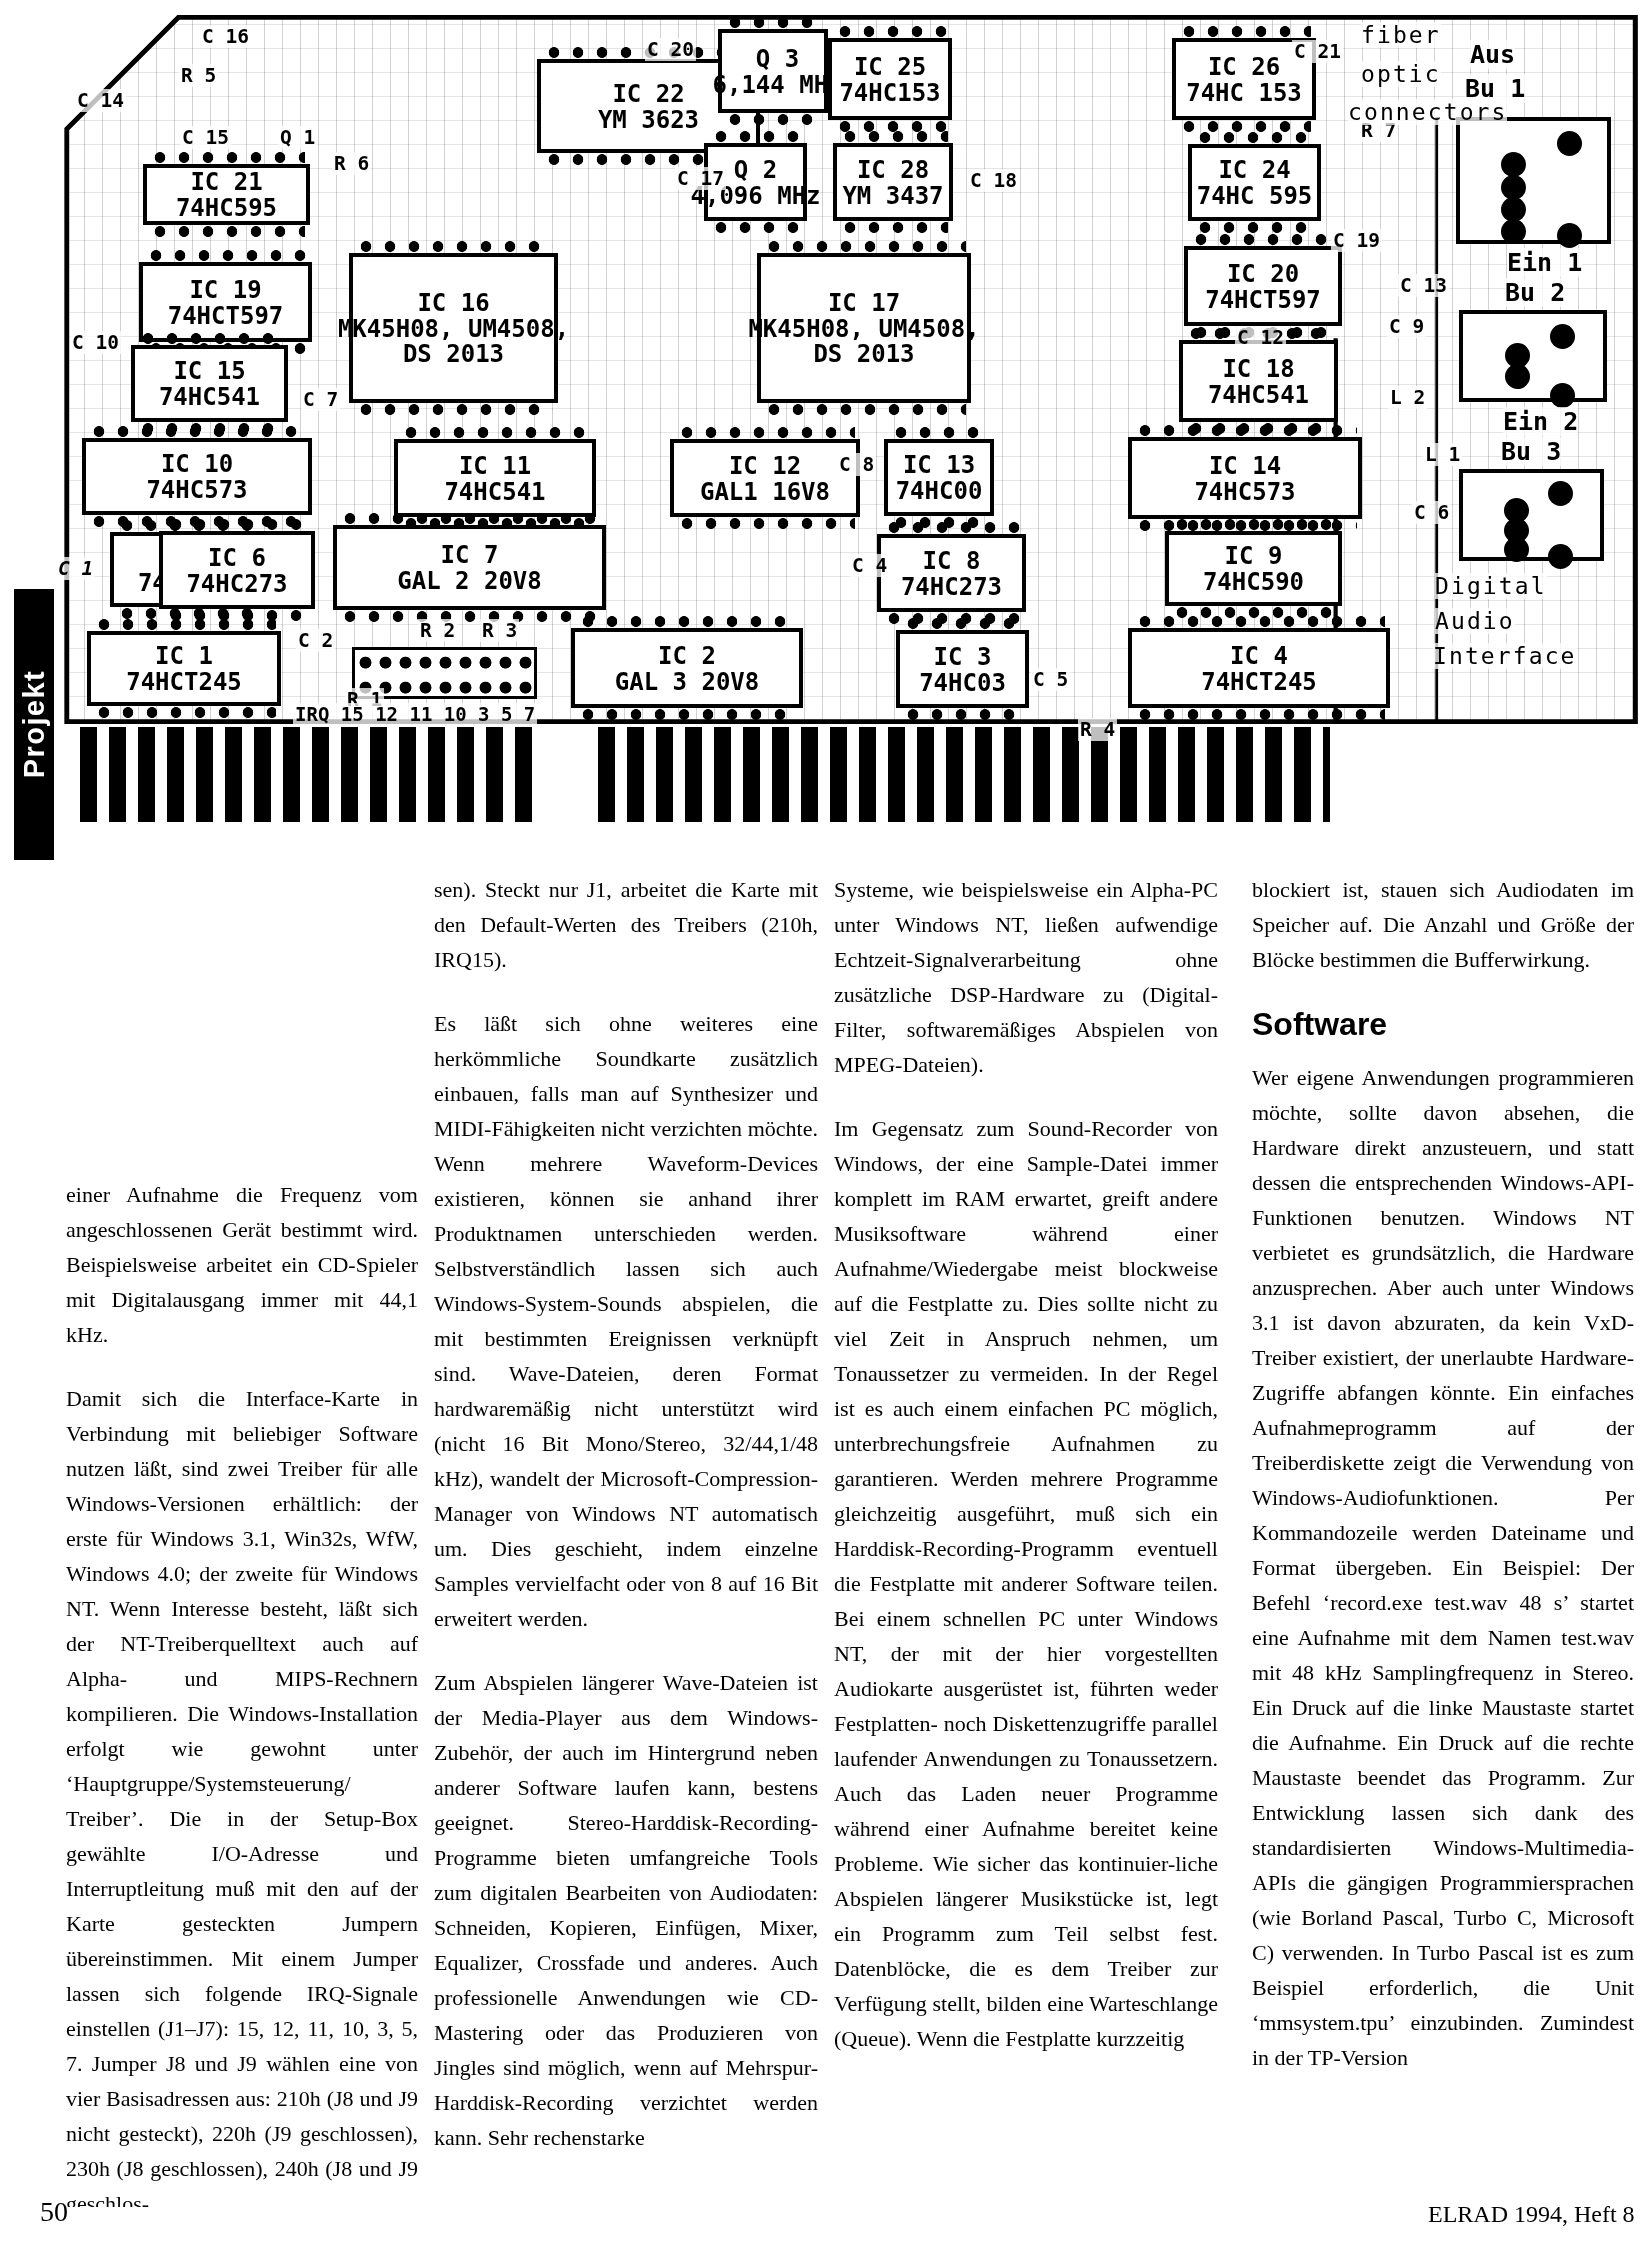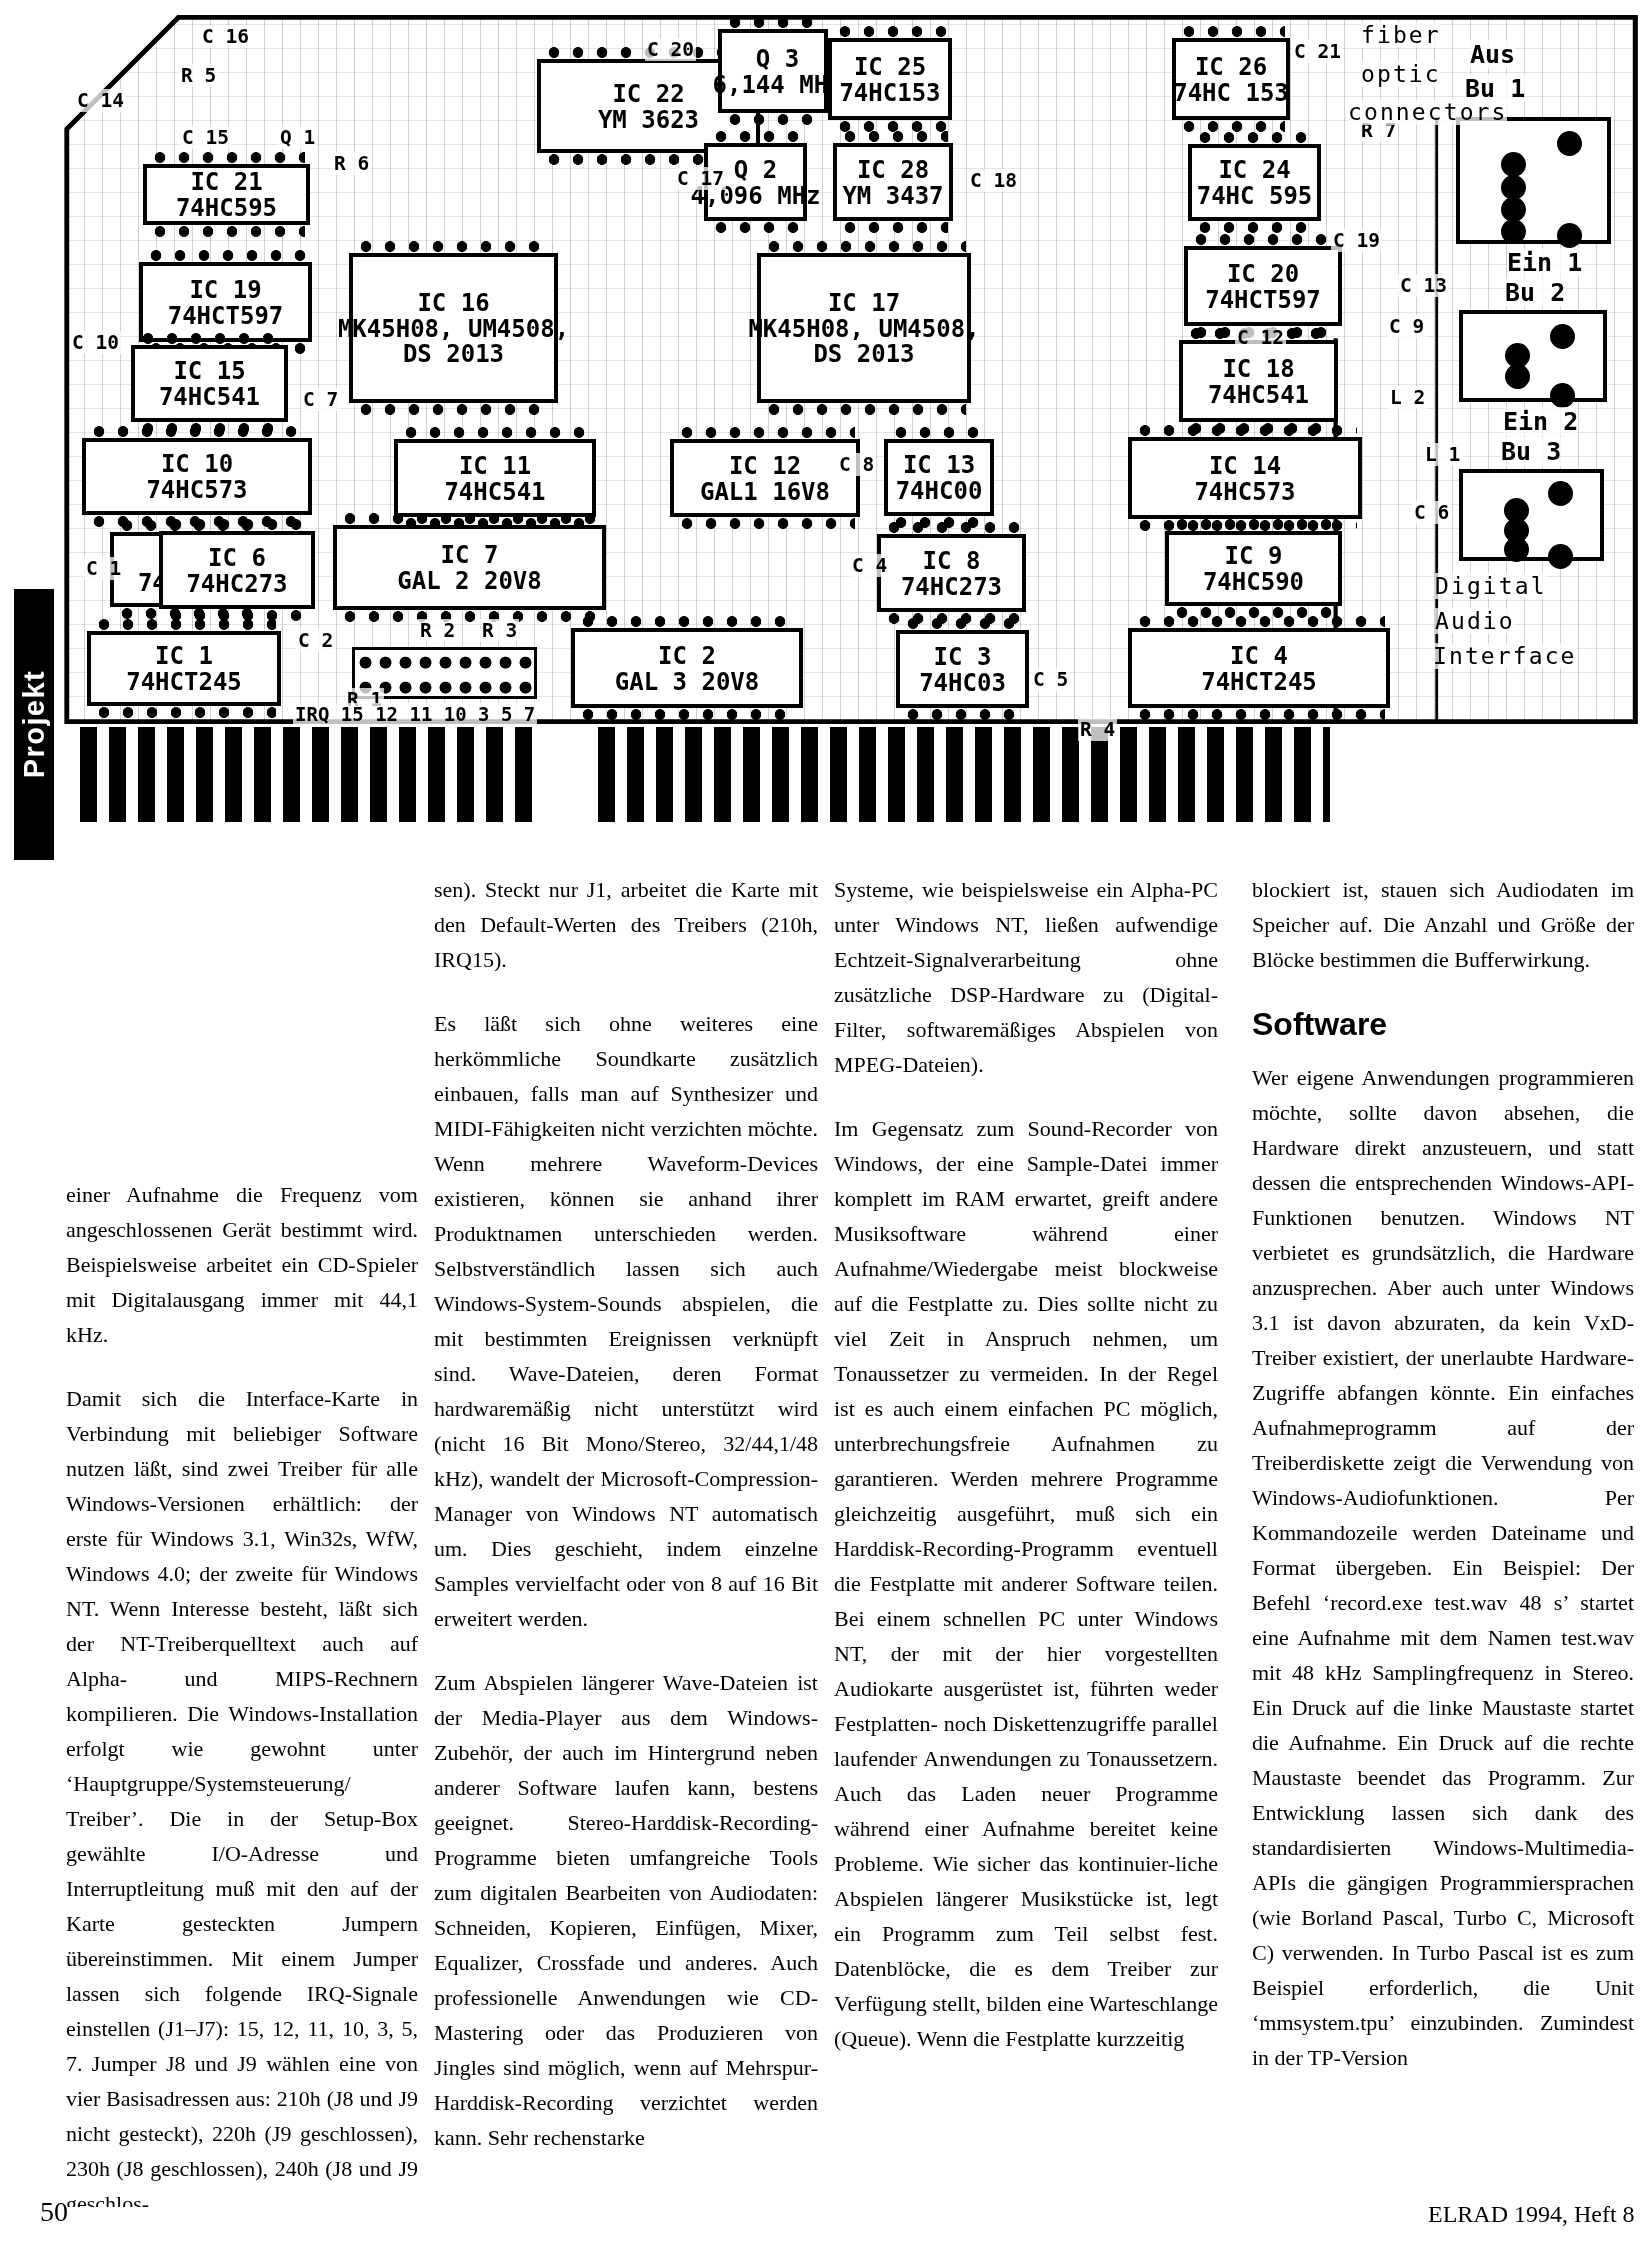--- a/index.html
+++ b/index.html
@@ -109,21 +109,21 @@
           <span class="ln">YM 3623</span>
         </div>
         <div class="ic" style="left: 718px; top: 29px; width: 110px; height: 84px; padding-left: 9px;">
           <span class="l0">Q 3</span>
           <span class="ln">6,144 MHz</span>
         </div>
         <div class="ic" style="left: 828px; top: 38px; width: 124px; height: 82px;">
           <span class="l0">IC 25</span>
           <span class="ln">74HC153</span>
         </div>
-        <div class="ic" style="left: 1172px; top: 38px; width: 118px; height: 82px; align-items: center;">
+        <div class="ic" style="left: 1172px; top: 38px; width: 144px; height: 82px; align-items: center;">
           <span class="l0">IC 26</span>
           <span class="ln">74HC 153</span>
         </div>
         <div class="ic" style="left: 704px; top: 143px; width: 103px; height: 78px;">
           <span class="l0">Q 2</span>
           <span class="ln">4,096 MHz</span>
         </div>
         <div class="ic" style="left: 833px; top: 143px; width: 120px; height: 78px;">
           <span class="l0">IC 28</span>
           <span class="ln">YM 3437</span>
@@ -196,21 +196,21 @@
         </div>
       </div>
     <div id="part-labels">
         <div class="slabel" style="left: 200px; top: 25px;">C 16</div>
         <div class="slabel" style="left: 179px; top: 64px;">R 5</div>
         <div class="slabel" style="left: 75px; top: 89px;">C 14</div>
         <div class="slabel" style="left: 180px; top: 126px;">C 15</div>
         <div class="slabel" style="left: 278px; top: 126px;">Q 1</div>
         <div class="slabel" style="left: 332px; top: 152px;">R 6</div>
         <div class="slabel" style="left: 70px; top: 331px;">C 10</div>
-        <div class="slabel" style="left: 84px; top: 557px;">C 1</div>
+        <div class="slabel" style="left: 56px; top: 557px; font-style: italic;">C 1</div>
         <div class="slabel" style="left: 301px; top: 388px;">C 7</div>
         <div class="slabel" style="left: 296px; top: 629px;">C 2</div>
         <div class="slabel" style="left: 645px; top: 38px;">C 20</div>
         <div class="slabel" style="left: 675px; top: 167px;">C 17</div>
         <div class="slabel" style="left: 968px; top: 169px;">C 18</div>
         <div class="slabel" style="left: 1292px; top: 40px;">C 21</div>
         <div class="slabel" style="left: 1235px; top: 326px;">C 12</div>
         <div class="slabel" style="left: 837px; top: 453px;">C 8</div>
         <div class="slabel" style="left: 850px; top: 554px;">C 4</div>
         <div class="slabel" style="left: 1031px; top: 668px;">C 5</div>

